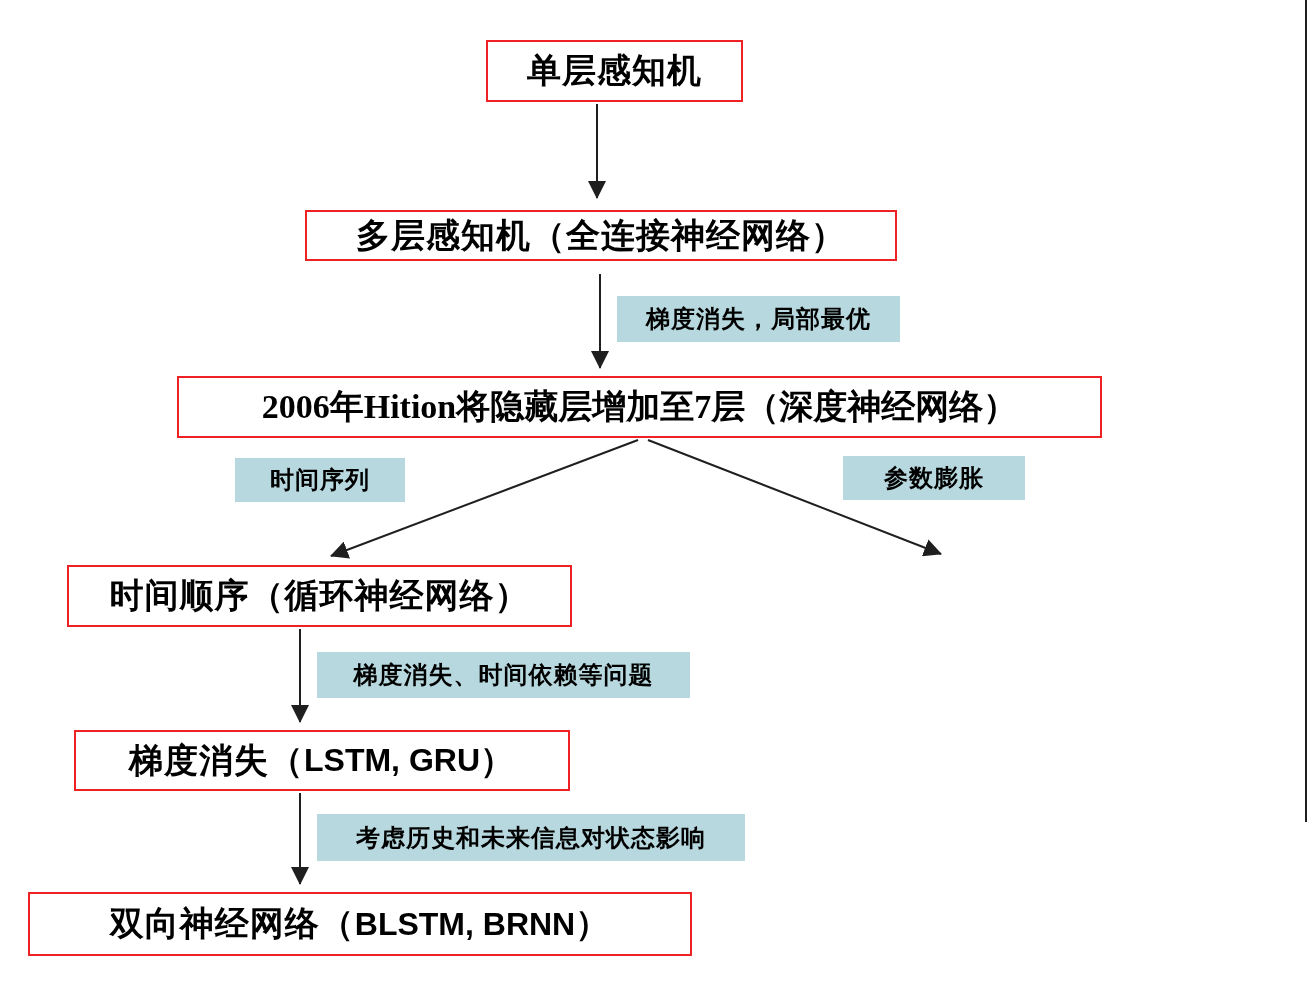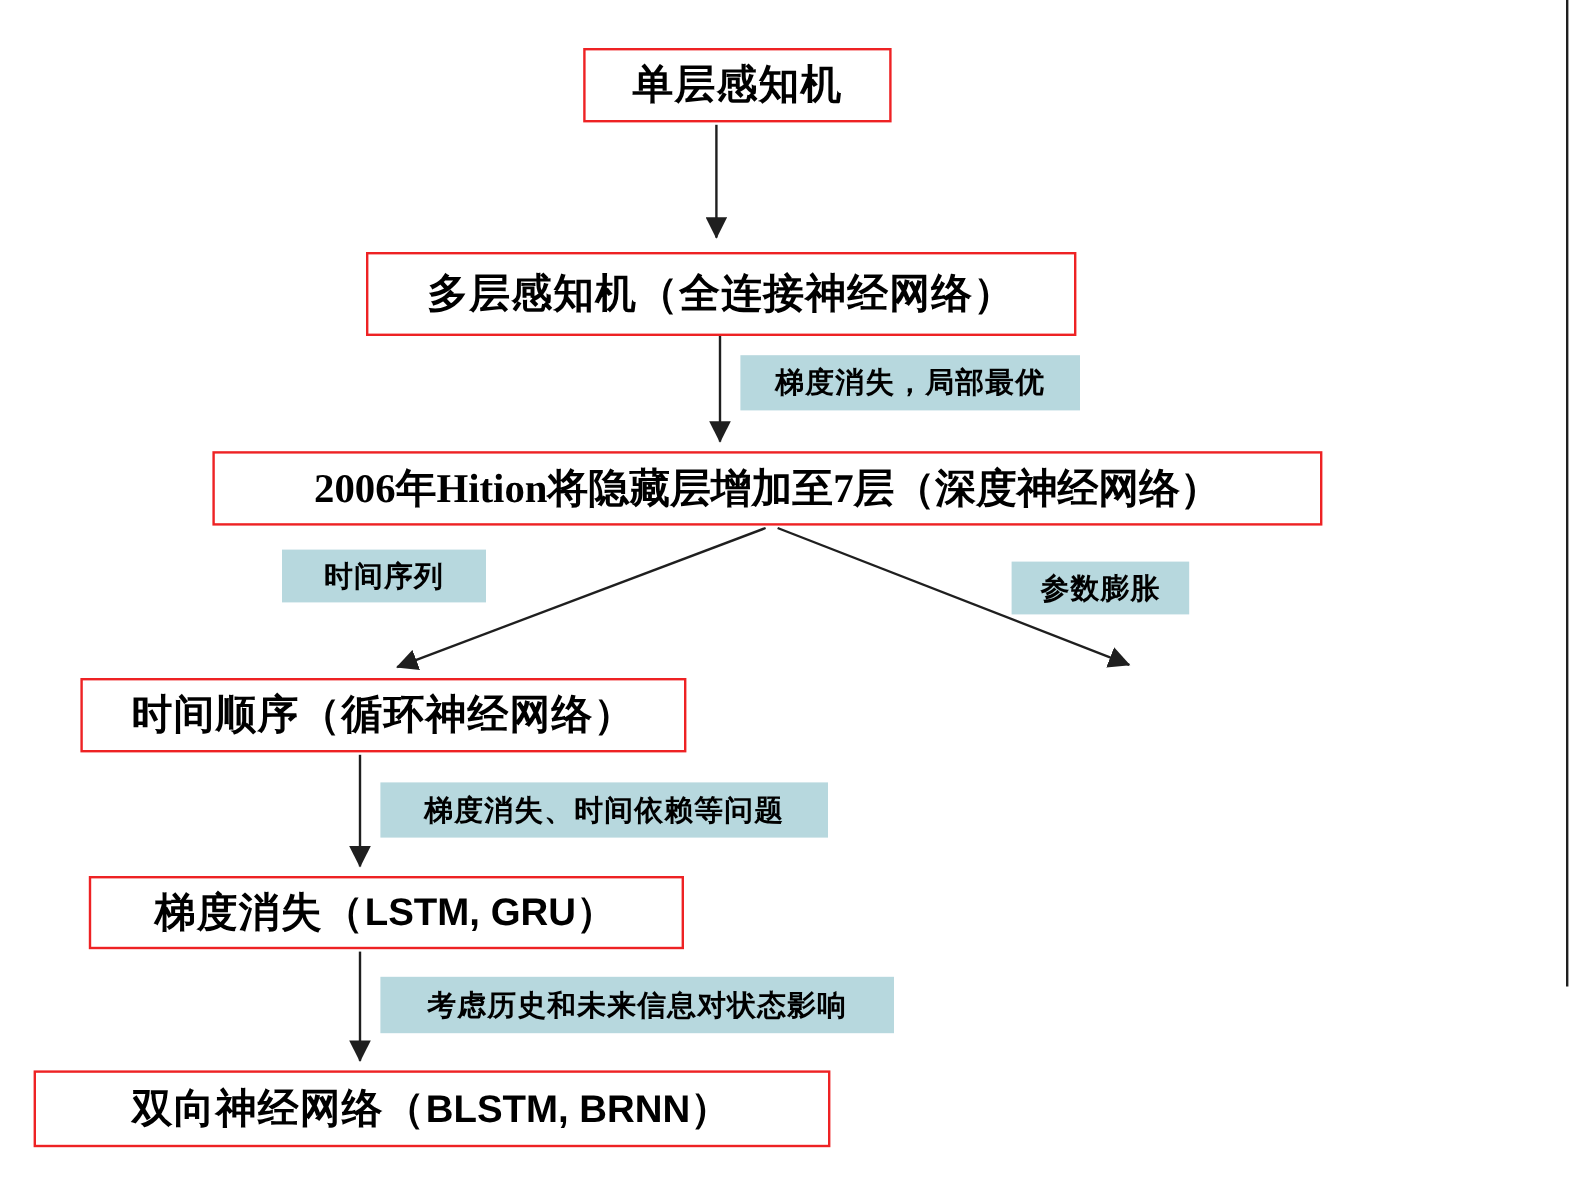--- a/index.html
+++ b/index.html
@@ -72,21 +72,21 @@
     <line x1="648" y1="440" x2="941" y2="554" stroke="#1f1f1f" stroke-width="2" marker-end="url(#arrowhead)"></line>
     <line x1="300" y1="629" x2="300" y2="722" stroke="#1f1f1f" stroke-width="2" marker-end="url(#arrowhead)"></line>
     <line x1="300" y1="793" x2="300" y2="884" stroke="#1f1f1f" stroke-width="2" marker-end="url(#arrowhead)"></line>
     <line x1="1306" y1="0" x2="1306" y2="822" stroke="#1f1f1f" stroke-width="2"></line>
   </svg>
 
   <div class="node" style="left:470px; top:40px; width:257px; height:62px;margin-left:16px;">
     <span>单层感知机</span>
   </div>
 
-  <div class="node" style="left:305px; top:210px; width:592px; height:70px;">
+  <div class="node" style="left:305px; top:210px; width:592px; height:51px;">
     <span>多层感知机（全连接神经网络）</span>
   </div>
 
   <div class="node" style="left:177px; top:376px; width:925px; height:62px; letter-spacing:0;">
     <span>2006年Hition将隐藏层增加至7层（深度神经网络）</span>
   </div>
 
   <div class="node" style="left:67px; top:565px; width:505px; height:62px;">
     <span>时间顺序（循环神经网络）</span>
   </div>
@@ -106,21 +106,21 @@
 
 
   <div class="edge-label" style="left:617px; top:296px; width:283px; height:46px;">
     <span>梯度消失，局部最优</span>
   </div>
 
   <div class="edge-label" style="left:235px; top:458px; width:170px; height:44px;">
     <span>时间序列</span>
   </div>
 
-  <div class="edge-label" style="left:843px; top:468px; width:148px; height:44px;">
+  <div class="edge-label" style="left:843px; top:456px; width:182px; height:44px;">
     <span>参数膨胀</span>
   </div>
 
   <div class="edge-label" style="left:317px; top:652px; width:373px; height:46px;">
     <span>梯度消失、时间依赖等问题</span>
   </div>
 
   <div class="edge-label" style="left:317px; top:814px; width:428px; height:47px;">
     <span>考虑历史和未来信息对状态影响</span>
   </div>

